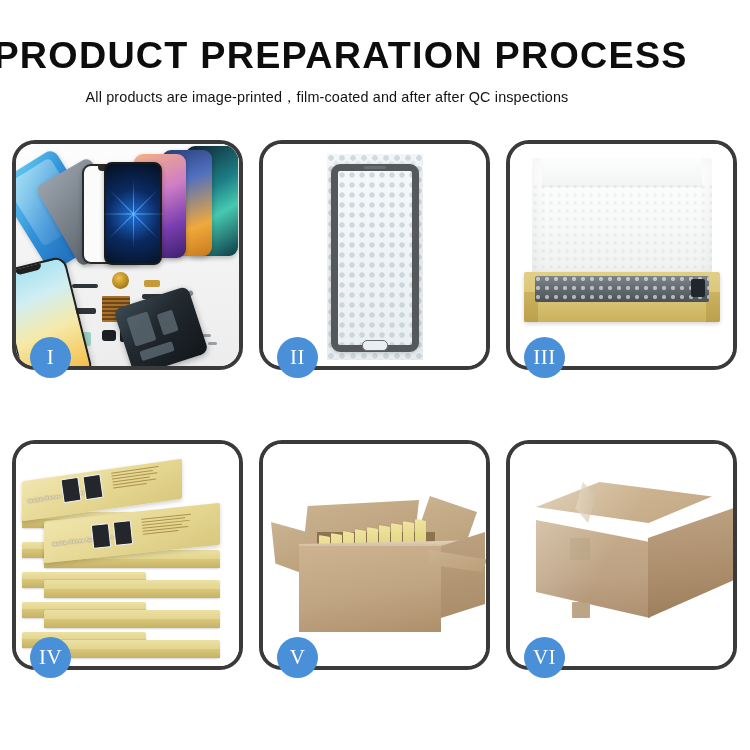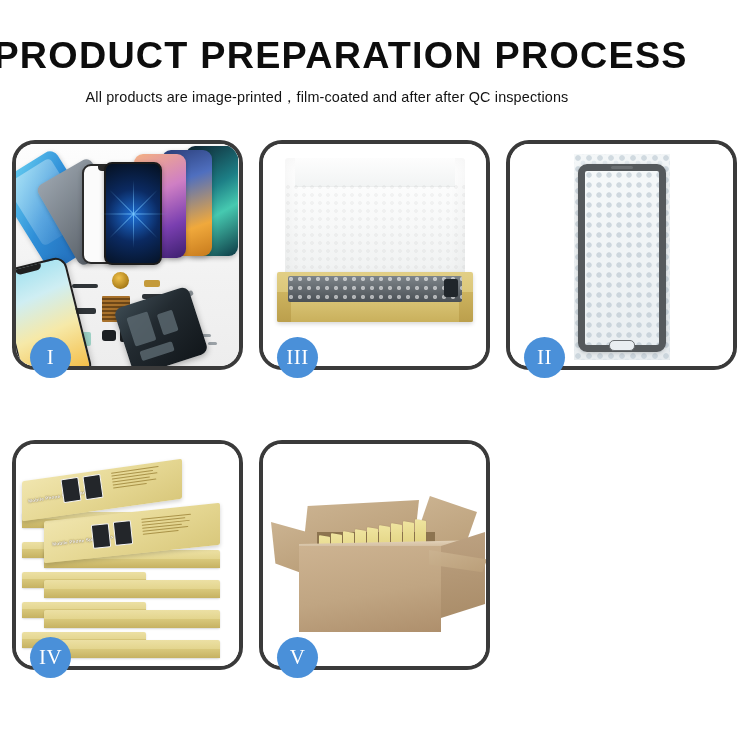--- a/index.html
+++ b/index.html
@@ -362,39 +362,39 @@
         <div class="part dark" style="left:104px;top:184px;width:10px;height:14px;border-radius:2px;"></div>
         <div class="part" style="left:66px;top:188px;width:9px;height:14px;border-radius:2px;background:#9fd3c7;"></div>
         <div class="part" style="left:160px;top:150px;width:18px;height:5px;background:#8c9398;transform:rotate(-30deg);"></div>
         <div class="part" style="left:186px;top:190px;width:9px;height:3px;background:#9aa1a6;"></div>
         <div class="part" style="left:192px;top:198px;width:9px;height:3px;background:#9aa1a6;"></div>
       </div>
       <div class="badge">I</div>
     </div>
 
     <div class="panel">
+      <div class="panel-inner p2">
+        <div class="bubble-area"></div>
+        <div class="screen2">
+          <div class="spk"></div>
+        </div>
+      </div>
+      <div class="badge">II</div>
+    </div>
+
+    <div class="panel">
       <div class="panel-inner p3">
         <div class="foam-lid"></div>
         <div class="kbox">
           <div class="tab"></div>
           <div class="tab r"></div>
           <div class="inner"></div>
         </div>
       </div>
       <div class="badge">III</div>
-    </div>
-
-    <div class="panel">
-      <div class="panel-inner p2">
-        <div class="bubble-area"></div>
-        <div class="screen2">
-          <div class="spk"></div>
-        </div>
-      </div>
-      <div class="badge">II</div>
     </div>
 
     <div class="panel">
       <div class="panel-inner p4">
         <div class="stack">
 
           <div class="sbox" style="left:6px;top:188px;width:124px;height:16px;">
               <div class="side"></div>
             </div>
           <div class="sbox" style="left:6px;top:158px;width:124px;height:16px;">
@@ -474,15 +474,27 @@
         <div class="yb" style="left:152px;top:76px;width:11px;height:42px;transform:skewY(9deg);"></div>
         <div class="carton-rim"></div>
         <div class="carton-body"></div>
         <div class="carton-side"></div>
 
         <div class="c-flap" style="left:166px;top:106px;width:58px;height:26px;clip-path:polygon(0 0,100% 36%,92% 86%,0 56%);opacity:.95;"></div>
       </div>
       <div class="badge">V</div>
     </div>
 
+    <div class="panel">
+      <div class="panel-inner p6">
+        <div class="sealed-top"></div>
+        <div class="tape"></div>
+        <div class="sealed-front"></div>
+        <div class="sealed-right"></div>
+        <div class="tape-tab" style="left:60px;top:94px;width:20px;height:22px;"></div>
+        <div class="tape-tab" style="left:62px;top:158px;width:18px;height:16px;"></div>
+        <div class="sealed-shine"></div>
+      </div>
+      <div class="badge">VI</div>
+    </div>
 
   </div>
 </div>
 
 </body></html>

